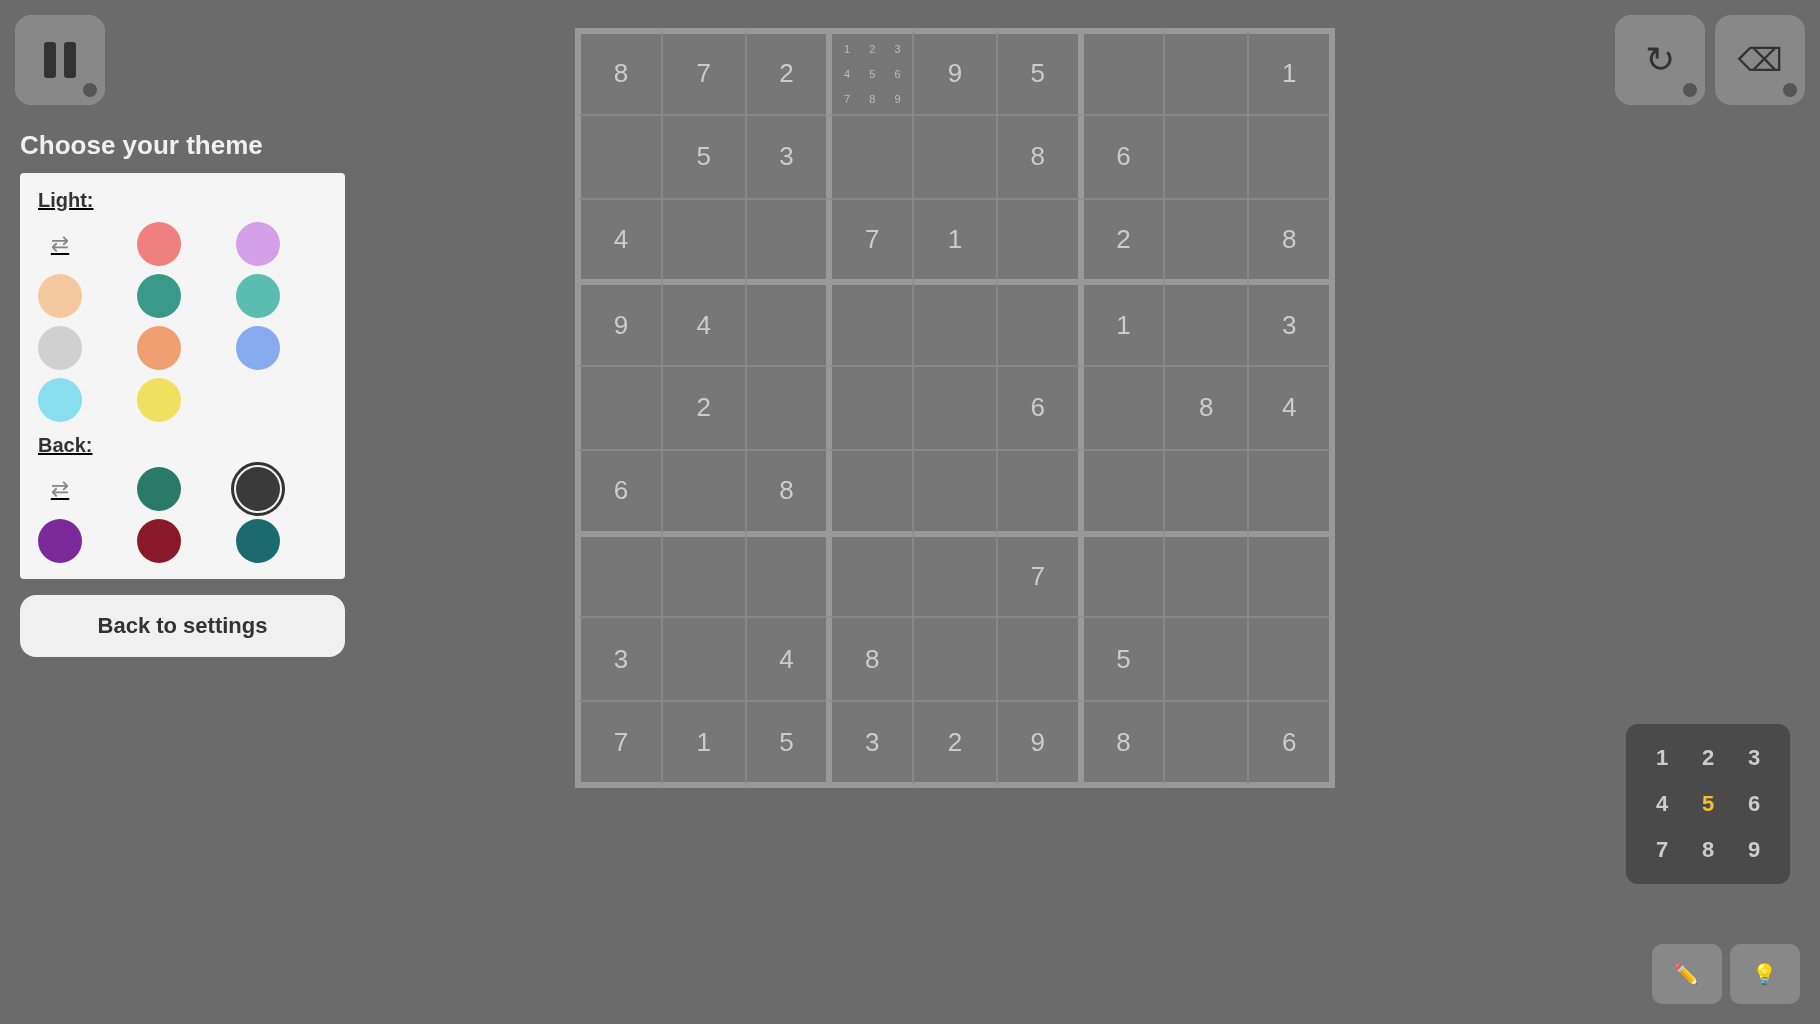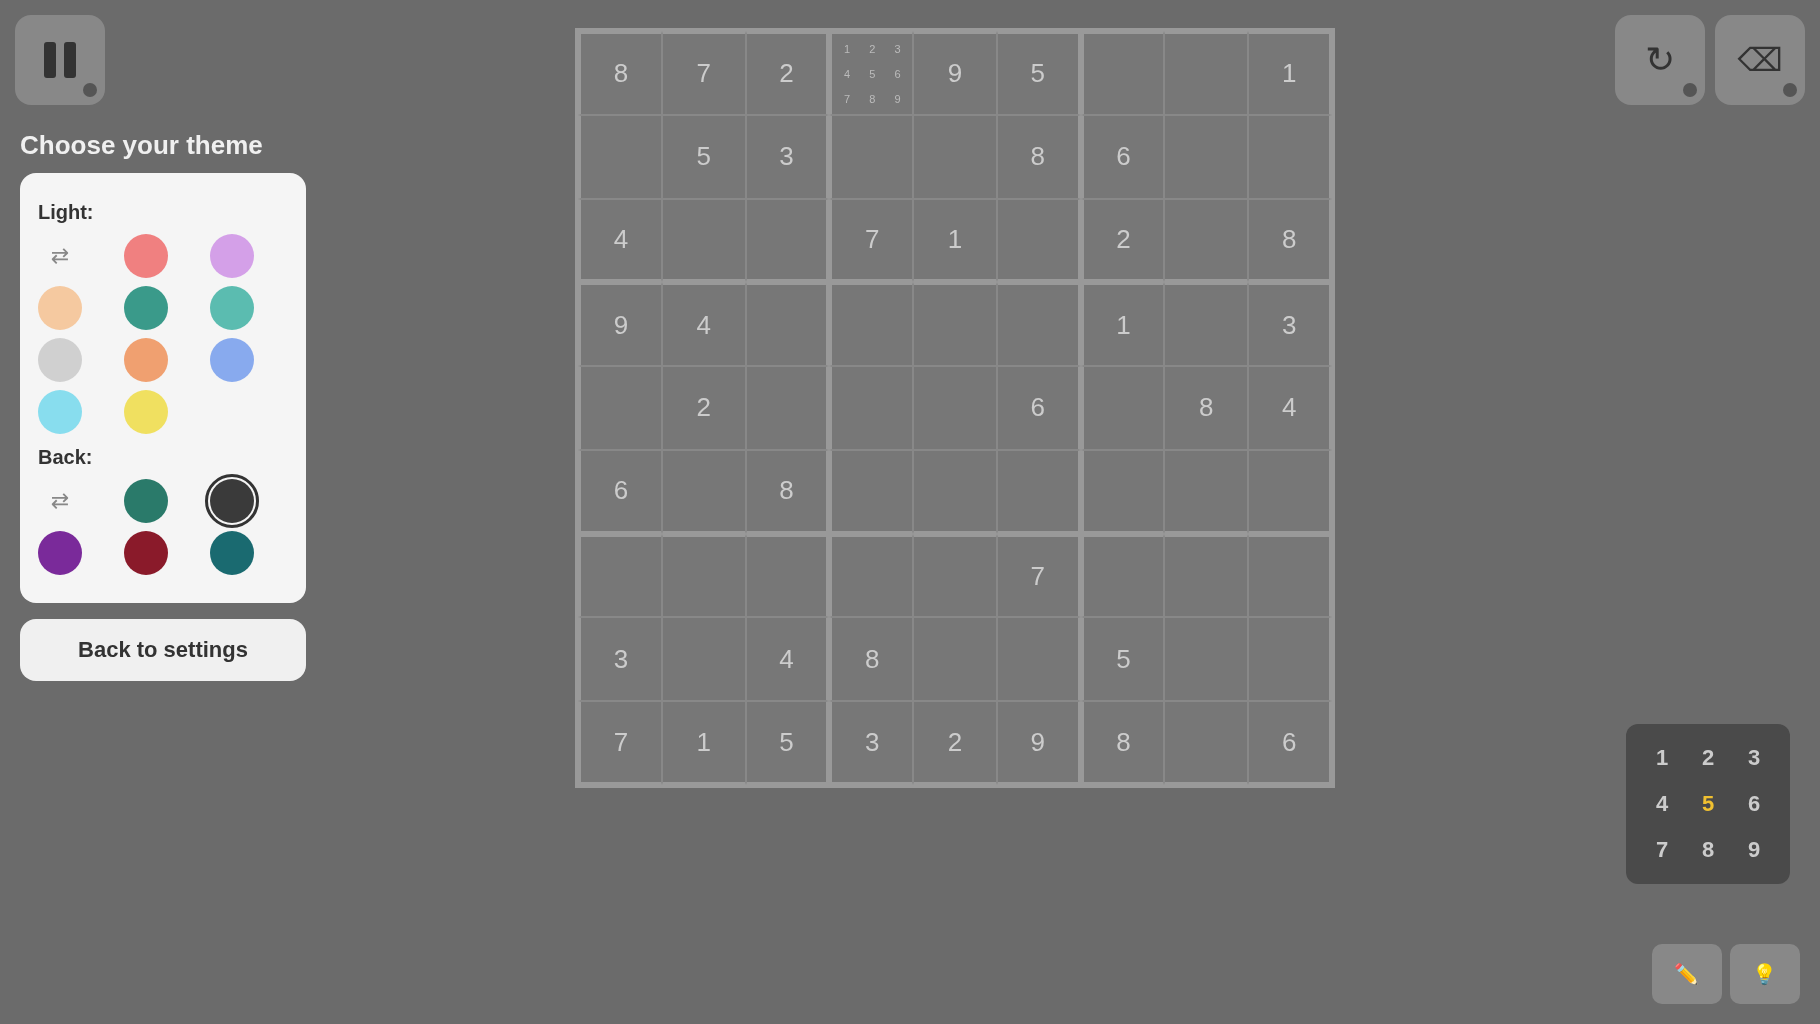--- a/index.html
+++ b/index.html
@@ -82,33 +82,34 @@
     .erase-icon {
       font-size: 32px;
       color: #333;
     }
 
     
     .left-panel {
       position: absolute;
       top: 130px;
       left: 20px;
-      width: 286px;
+      width: 325px;
     }
     .theme-title {
       color: #f0f0f0;
       font-size: 26px;
       font-weight: 600;
       margin-bottom: 12px;
     }
     .theme-box {
       background: #f5f5f5;
-      border-radius: 16px;
-      padding: 28px 18px;
+      border-radius: 4px;
+      padding: 16px 18px;
       margin-bottom: 16px;
+      text-decoration: underline;
     }
     .theme-section-label {
       color: #333;
       font-size: 20px;
       font-weight: 700;
       margin-bottom: 10px;
     }
     .color-grid {
       display: grid;
       grid-template-columns: repeat(3, 1fr);

